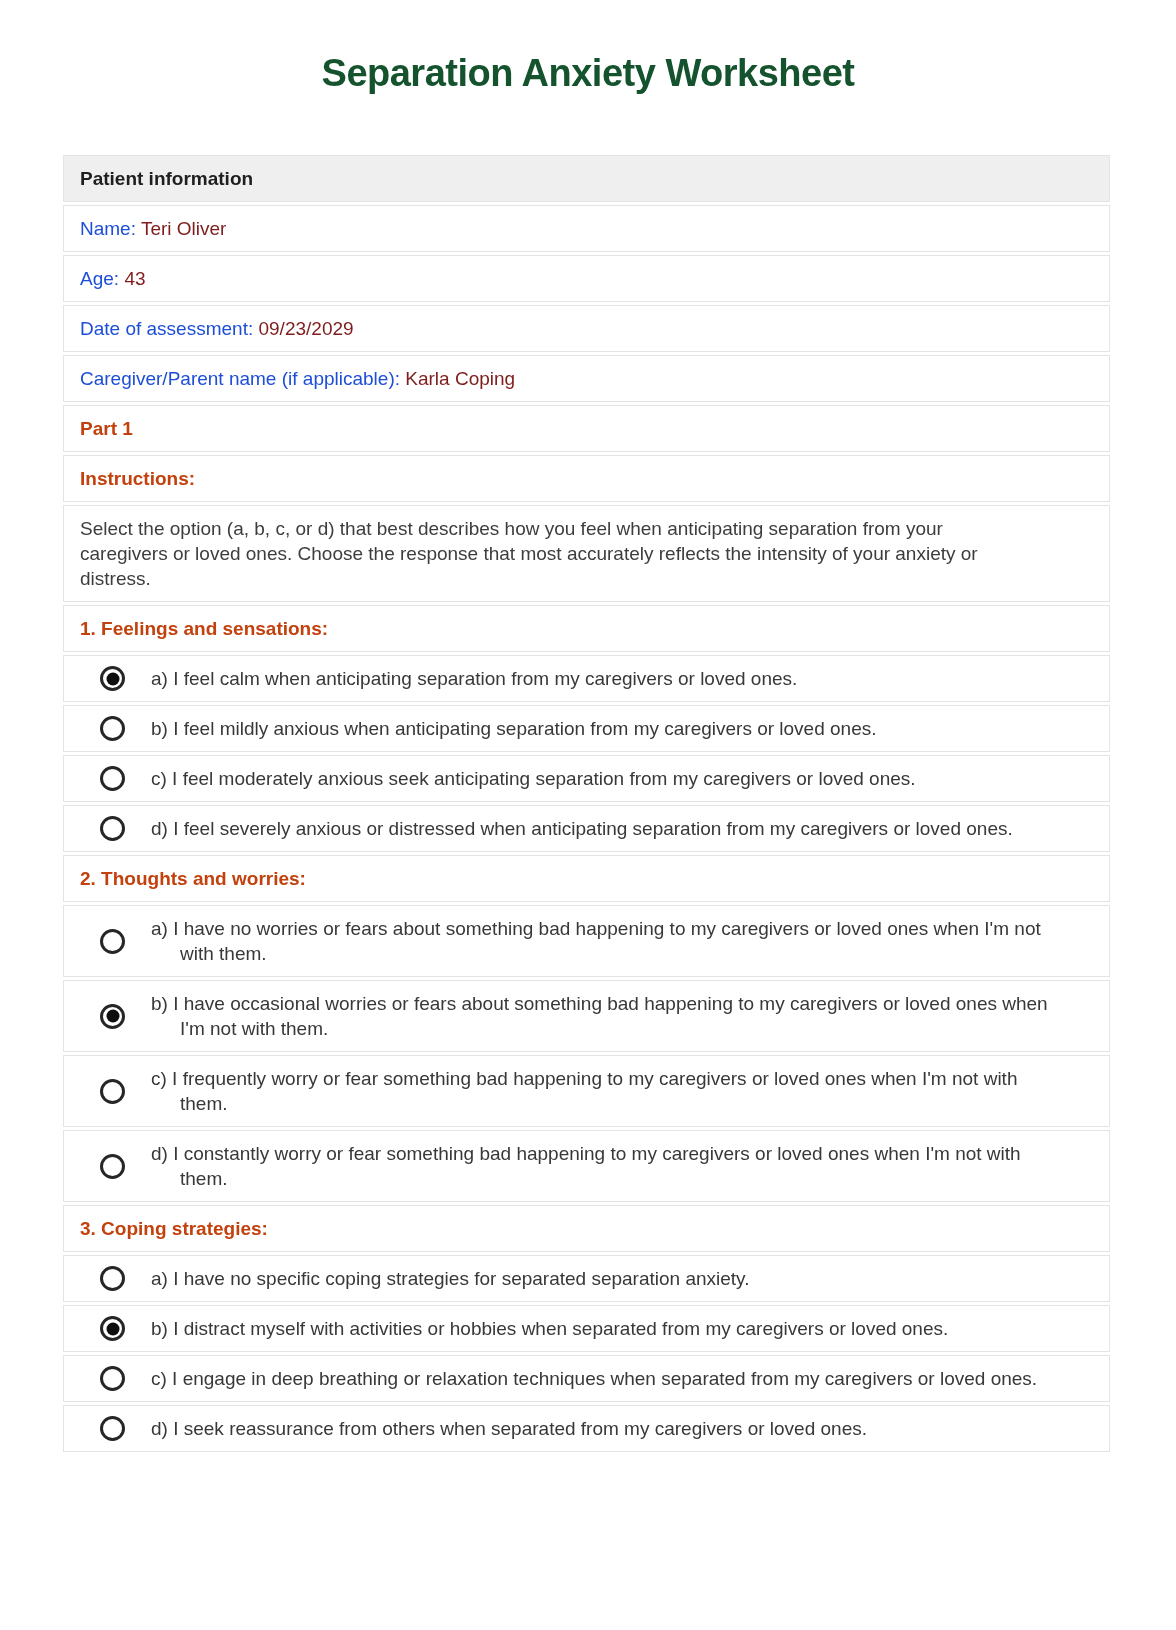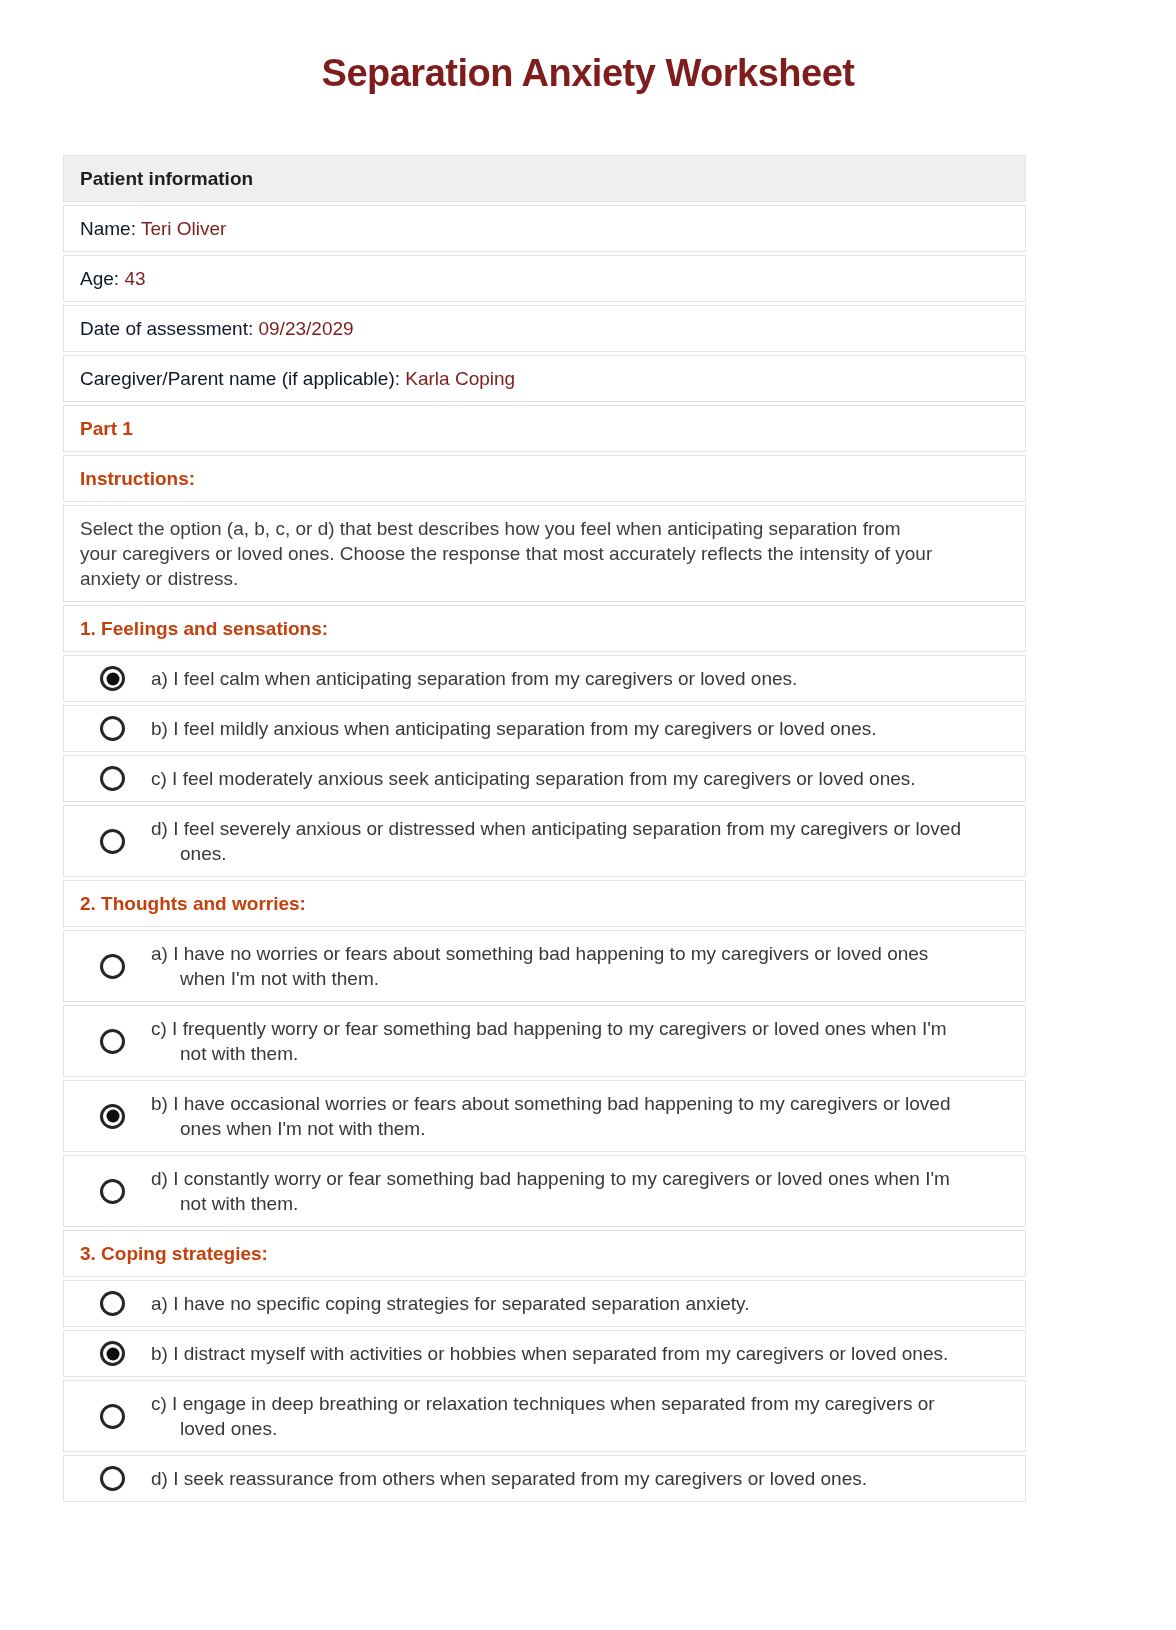--- a/index.html
+++ b/index.html
@@ -13,47 +13,47 @@
     font-family: "Liberation Sans", "DejaVu Sans", sans-serif;
     position: relative;
   }
   .page-title {
     margin: 51px 0 0 0;
     text-align: center;
     font-size: 38px;
     line-height: 44px;
     font-weight: 700;
     letter-spacing: -0.5px;
-    color: #7f1d1d;
+    color: #14532d;
   }
   .worksheet {
     position: absolute;
     left: 63px;
     top: 155px;
-    width: 963px;
+    width: 1047px;
   }
   .row {
     border: 1px solid #e4e4e4;
     background: #ffffff;
     margin-bottom: 3px;
     padding: 10px 88px 10px 16px;
     font-size: 19px;
     line-height: 25px;
     color: #3d3d3d;
   }
   .header-row {
     background: #efefef;
     font-weight: 700;
     color: #1f1f1f;
   }
   .bold-row {
     font-weight: 700;
     color: #c2410c;
   }
-  .field-label { color: #0f172a; }
+  .field-label { color: #1d4ed8; }
   .field-value { color: #7f1d1d; }
   .option-row {
     display: flex;
     align-items: center;
     padding: 10px 48px 10px 36px;
   }
   .radio {
     flex: 0 0 auto;
     width: 25px;
     height: 25px;
@@ -145,26 +145,26 @@
   </div>
 
   <div class="row bold-row">
     <span>2. Thoughts and worries:</span>
   </div>
   <div class="row option-row">
     <span class="radio"></span>
     <span class="option-text">a) I have no worries or fears about something bad happening to my caregivers or loved ones when I'm not with them.</span>
   </div>
   <div class="row option-row">
+    <span class="radio checked"></span>
+    <span class="option-text">b) I have occasional worries or fears about something bad happening to my caregivers or loved ones when I'm not with them.</span>
+  </div>
+  <div class="row option-row">
     <span class="radio"></span>
     <span class="option-text">c) I frequently worry or fear something bad happening to my caregivers or loved ones when I'm not with them.</span>
-  </div>
-  <div class="row option-row">
-    <span class="radio checked"></span>
-    <span class="option-text">b) I have occasional worries or fears about something bad happening to my caregivers or loved ones when I'm not with them.</span>
   </div>
   <div class="row option-row">
     <span class="radio"></span>
     <span class="option-text">d) I constantly worry or fear something bad happening to my caregivers or loved ones when I'm not with them.</span>
   </div>
 
   <div class="row bold-row">
     <span>3. Coping strategies:</span>
   </div>
   <div class="row option-row">

